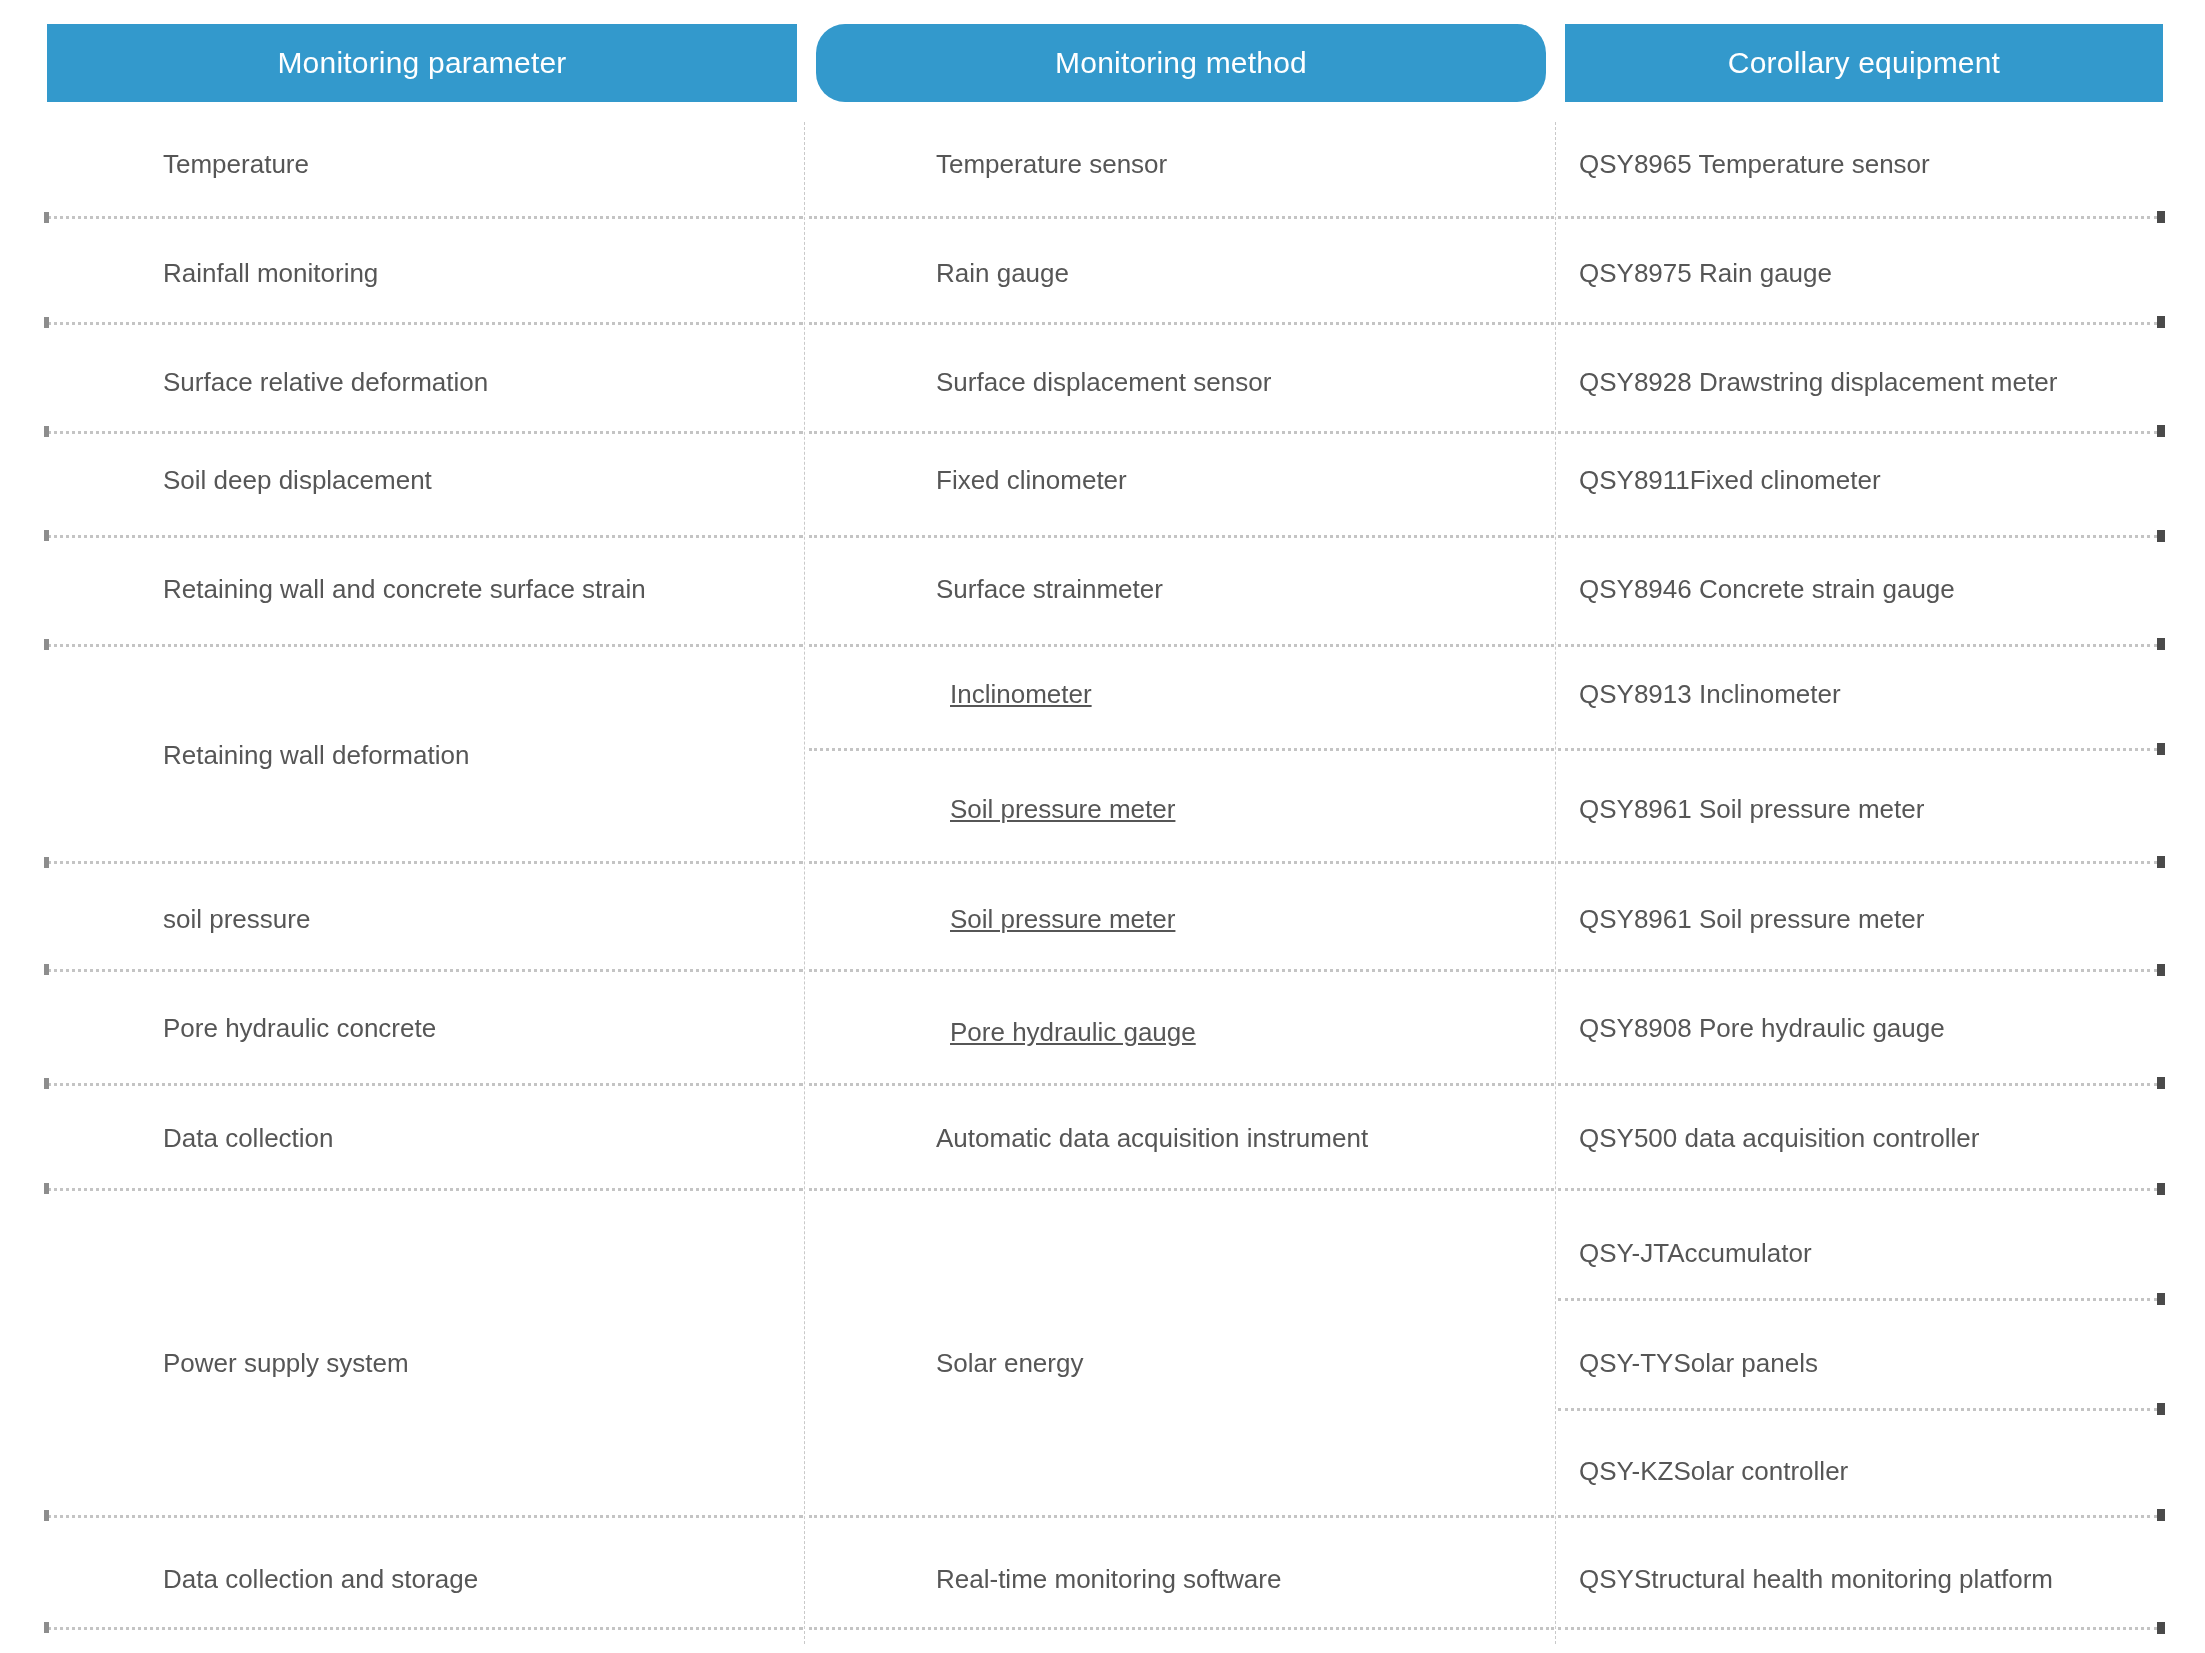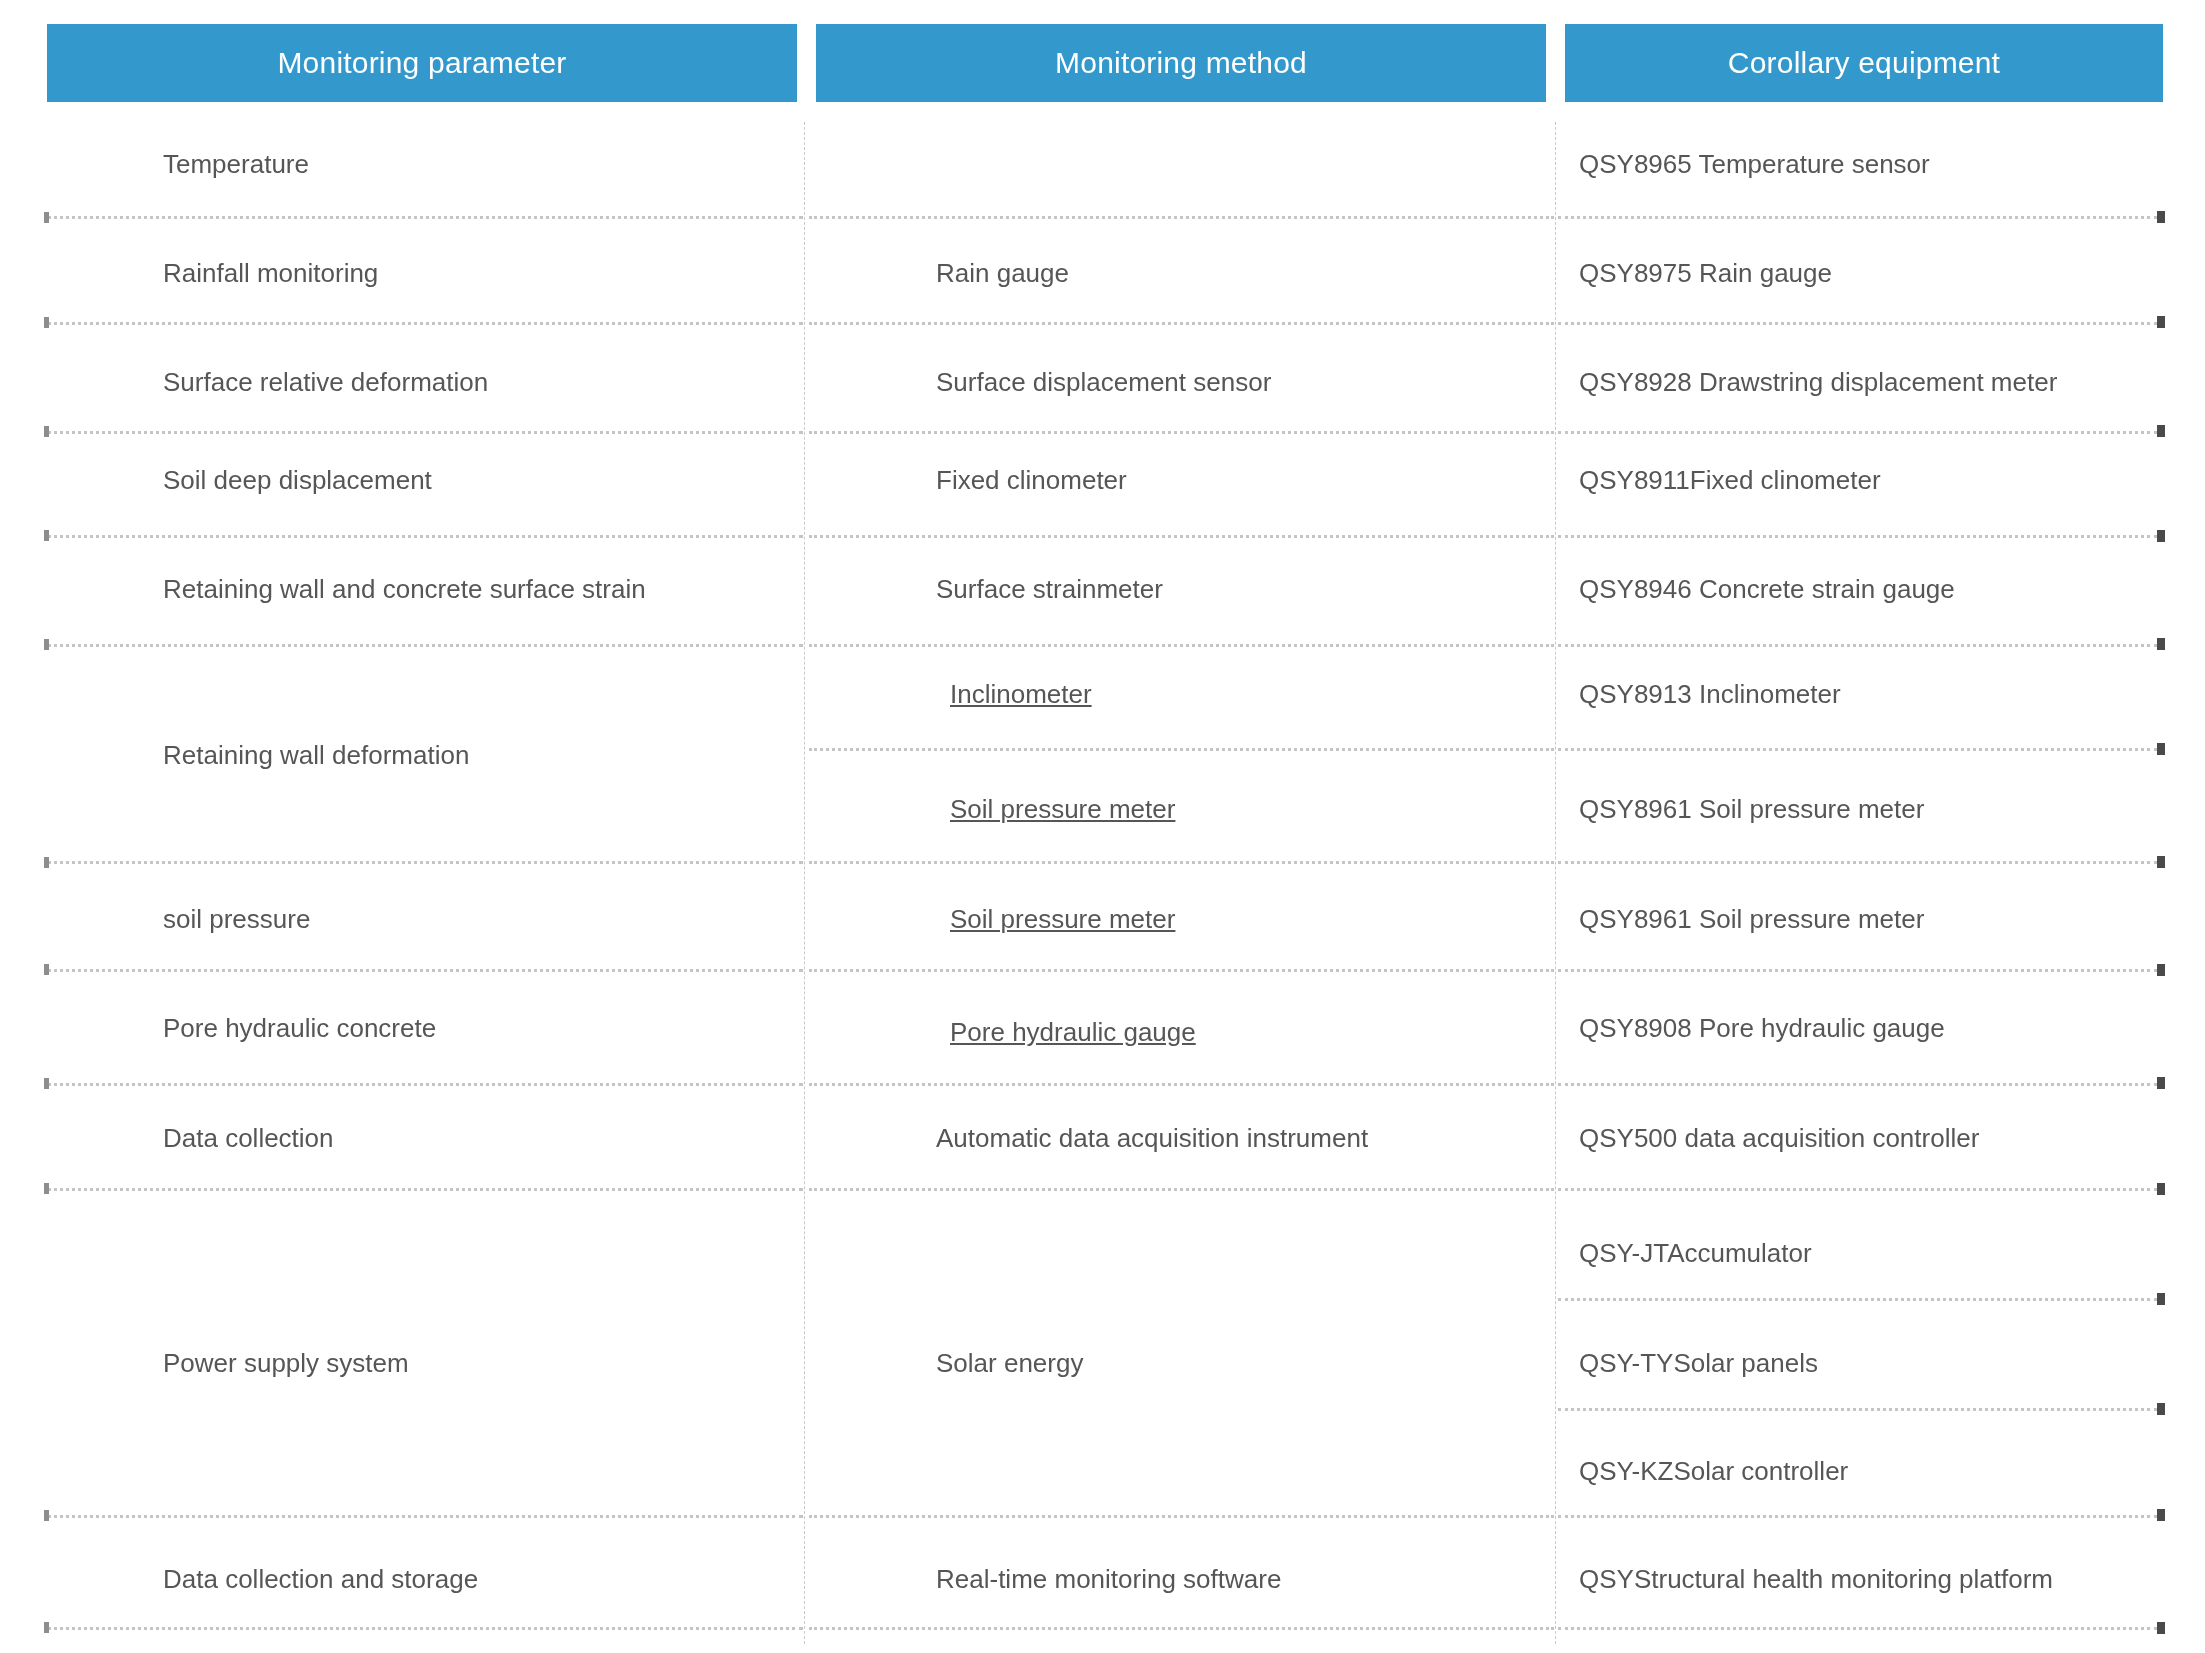--- a/index.html
+++ b/index.html
@@ -5,21 +5,21 @@
   html,body{margin:0;padding:0;background:#ffffff;}
   body{width:2205px;height:1654px;font-family:"Liberation Sans",sans-serif;-webkit-font-smoothing:antialiased;}
 
   #table-wrap{position:relative;width:2205px;height:1654px;}
 
   
   .hdr-row{position:absolute;left:0;top:24px;height:78px;width:2205px;}
   .hdr-cell{position:absolute;top:0;height:78px;display:flex;align-items:center;justify-content:center;
             background:var(--accent);color:#ffffff;font-size:30px;font-weight:400;letter-spacing:0.2px;}
   .hdr-1{left:47px;width:750px;}
-  .hdr-2{left:816px;width:730px;}
+  .hdr-2{left:816px;width:730px;border-radius:29px;}
   .hdr-3{left:1565px;width:598px;}
 
   
   .vdiv{position:absolute;width:0;border-left:1.9px dashed #c9c9c9;}
   .vdiv-1{left:804px;top:122px;height:1522px;}
   .vdiv-2{left:1555px;top:122px;height:1522px;}
 
   
   .hsep{position:absolute;height:0;border-top:3.4px dotted #c4c4c4;}
   .hsep.c1{left:47px;width:756px;}
@@ -44,20 +44,21 @@
   <div class="hdr-row">
     <div class="hdr-cell hdr-1" style="background: rgb(51, 153, 204); color: rgb(255, 255, 255);">Monitoring parameter</div>
     <div class="hdr-cell hdr-2" style="background: rgb(51, 153, 204); color: rgb(255, 255, 255);">Monitoring method</div>
     <div class="hdr-cell hdr-3" style="background: rgb(51, 153, 204); color: rgb(255, 255, 255);">Corollary equipment</div>
   </div>
 
   <div class="vdiv vdiv-1"></div>
   <div class="vdiv vdiv-2"></div>
 
   <div class="cell col1" style="top: 136px; height: 57px; color: rgb(86, 86, 86);">Temperature</div>
+  <div class="cell col2" style="top: 136px; height: 57px; color: rgb(86, 86, 86);">Temperature  sensor</div>
   <div class="cell col3" style="top: 136px; height: 57px; color: rgb(86, 86, 86);">QSY8965  Temperature  sensor</div>
   <div class="hsep c1" style="top: 216px; border-top-color: rgb(196, 196, 196);"></div>
     <div class="mk left" style="left:44px;top:212px"></div>
   <div class="hsep c2" style="top: 216px; border-top-color: rgb(196, 196, 196);"></div>
   <div class="hsep c3" style="top: 216px; border-top-color: rgb(196, 196, 196);"></div>
     <div class="mk" style="left: 2157px; top: 211px; background: rgb(74, 74, 74);"></div>
 
   <div class="cell col1" style="top: 245px; height: 57px; color: rgb(86, 86, 86);">Rainfall monitoring</div>
   <div class="cell col2" style="top: 245px; height: 57px; color: rgb(86, 86, 86);">Rain gauge</div>
   <div class="cell col3" style="top: 245px; height: 57px; color: rgb(86, 86, 86);">QSY8975 Rain gauge</div>

